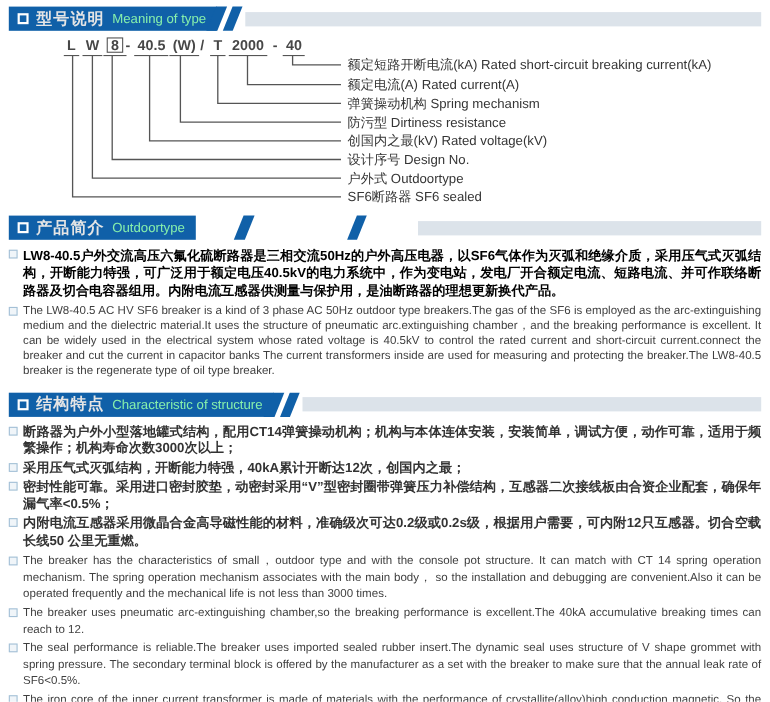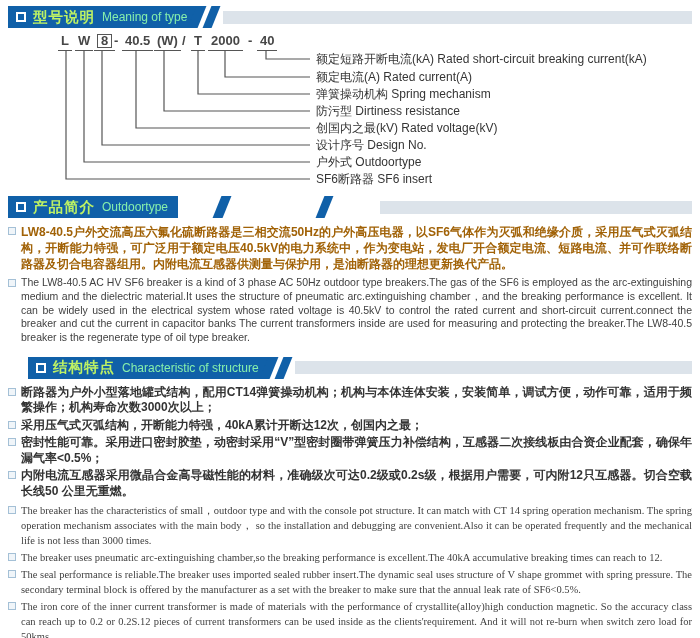--- a/index.html
+++ b/index.html
@@ -20,21 +20,21 @@
 
   
   .sec-hdr { display:flex; align-items:center; height:22px; }
   .hdr-main {
     background:#1060a8; height:22px;
     display:flex; align-items:center;
     padding:0 10px 0 8px; gap:7px;
     white-space:nowrap;
   }
   .hdr-sq { width:10px; height:10px; border:2px solid #fff; box-sizing:border-box; flex:0 0 auto; }
-  .hdr-zh { color:#bef264; font-weight:bold; font-size:14.5px; letter-spacing:1px; }
+  .hdr-zh { color:#e5e5e5; font-weight:bold; font-size:14.5px; letter-spacing:1px; }
   .hdr-en { color:#86efac; font-size:12px; }
   .hdr-cap  { width:10px; height:22px; background:#1060a8; transform:skewX(-22deg); margin-left:-5px; }
   .hdr-sep  { width:5px; height:22px; }
   .hdr-tip  { width:9px; height:22px; background:#1060a8; transform:skewX(-22deg); }
   .hdr-strip { flex:1; height:13px; background:#dce3ea; margin-left:7px; }
 
   
   .diagram { position:relative; height:158px; margin-top:4px; }
   .tok {
     position:absolute; top:2px;
@@ -49,27 +49,27 @@
     font-size:12px; color:#353535; white-space:nowrap; line-height:14px;
   }
 
   
   .para { position:relative; padding-left:13px; }
   .bullet {
     position:absolute; left:0; top:3px;
     width:8px; height:8px; box-sizing:border-box;
     border:1px solid #a4c0d6; background:#f0f5f9;
   }
-  .zh-text { font-size:12px; line-height:16px; font-weight:bold; color:#a16207; text-align:justify; }
+  .zh-text { font-size:12px; line-height:16px; font-weight:bold; color:#000000; text-align:justify; }
   .en-text { font-size:10.5px; line-height:13.8px; color:#3f3f3f; text-align:justify; }
 
   .struct-zh { font-size:12px; line-height:15.5px; font-weight:bold; color:#333; text-align:justify; }
-  .struct-en { font-size:10.5px; line-height:15px; color:#3f3f3f; text-align:justify;font-family:Liberation Serif, serif; }
+  .struct-en { font-size:10.5px; line-height:15px; color:#3f3f3f; text-align:justify; }
 
-  .mt4 { margin-top:4px; } .mt6 { margin-top:6px;gap:44px; } .mt12 { margin-top:12px;margin-left:20px; }
+  .mt4 { margin-top:4px; } .mt6 { margin-top:6px;gap:44px; } .mt12 { margin-top:12px; }
   .mt2 { margin-top:2px; }
 </style>
 </head>
 <body>
 
 <div class="page">
 
   <div class="sec-hdr">
     <div class="hdr-main">
       <span class="hdr-sq"></span>
@@ -108,21 +108,21 @@
     <span class="tok" style="left:240px">-</span>
     <span class="tok u" style="left:249px">40</span>
 
     <div class="dlabel" style="top:38px">额定电流(A) Rated current(A)</div>
     <div class="dlabel" style="top:20px">额定短路开断电流(kA) Rated short-circuit breaking current(kA)</div>
     <div class="dlabel" style="top:55px">弹簧操动机构 Spring mechanism</div>
     <div class="dlabel" style="top:72px">防污型 Dirtiness resistance</div>
     <div class="dlabel" style="top:89px">创国内之最(kV) Rated voltage(kV)</div>
     <div class="dlabel" style="top:106px">设计序号 Design No.</div>
     <div class="dlabel" style="top:123px">户外式 Outdoortype</div>
-    <div class="dlabel" style="top:140px">SF6断路器 SF6 insert</div>
+    <div class="dlabel" style="top:140px">SF6断路器 SF6 sealed</div>
   </div>
 
   <div class="sec-hdr mt6">
     <div class="hdr-main">
       <span class="hdr-sq"></span>
       <span class="hdr-zh">产品简介</span>
       <span class="hdr-en">Outdoortype</span>
     </div>
     <div class="hdr-cap"></div>
     <div class="hdr-sep"></div>

